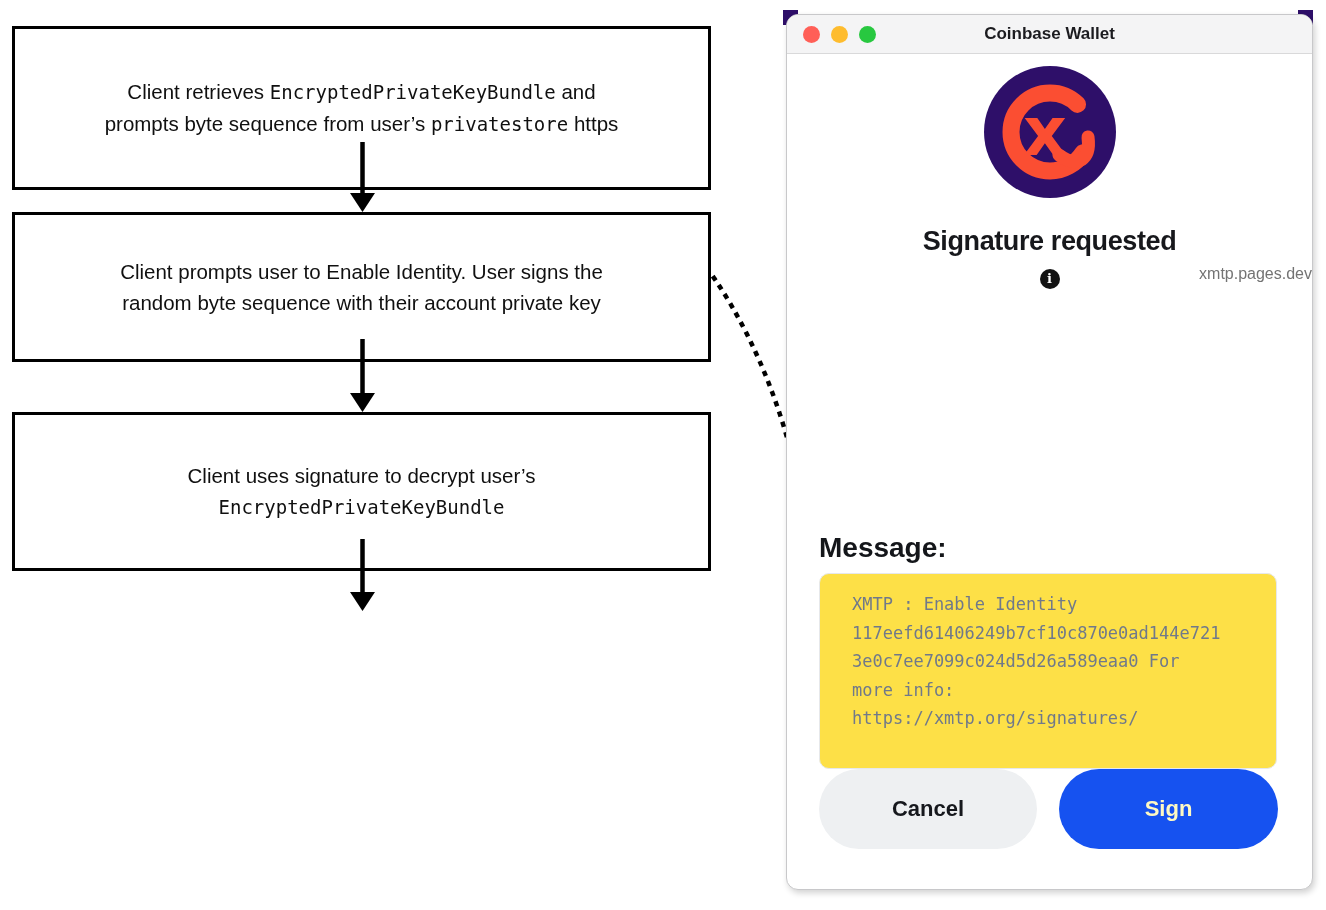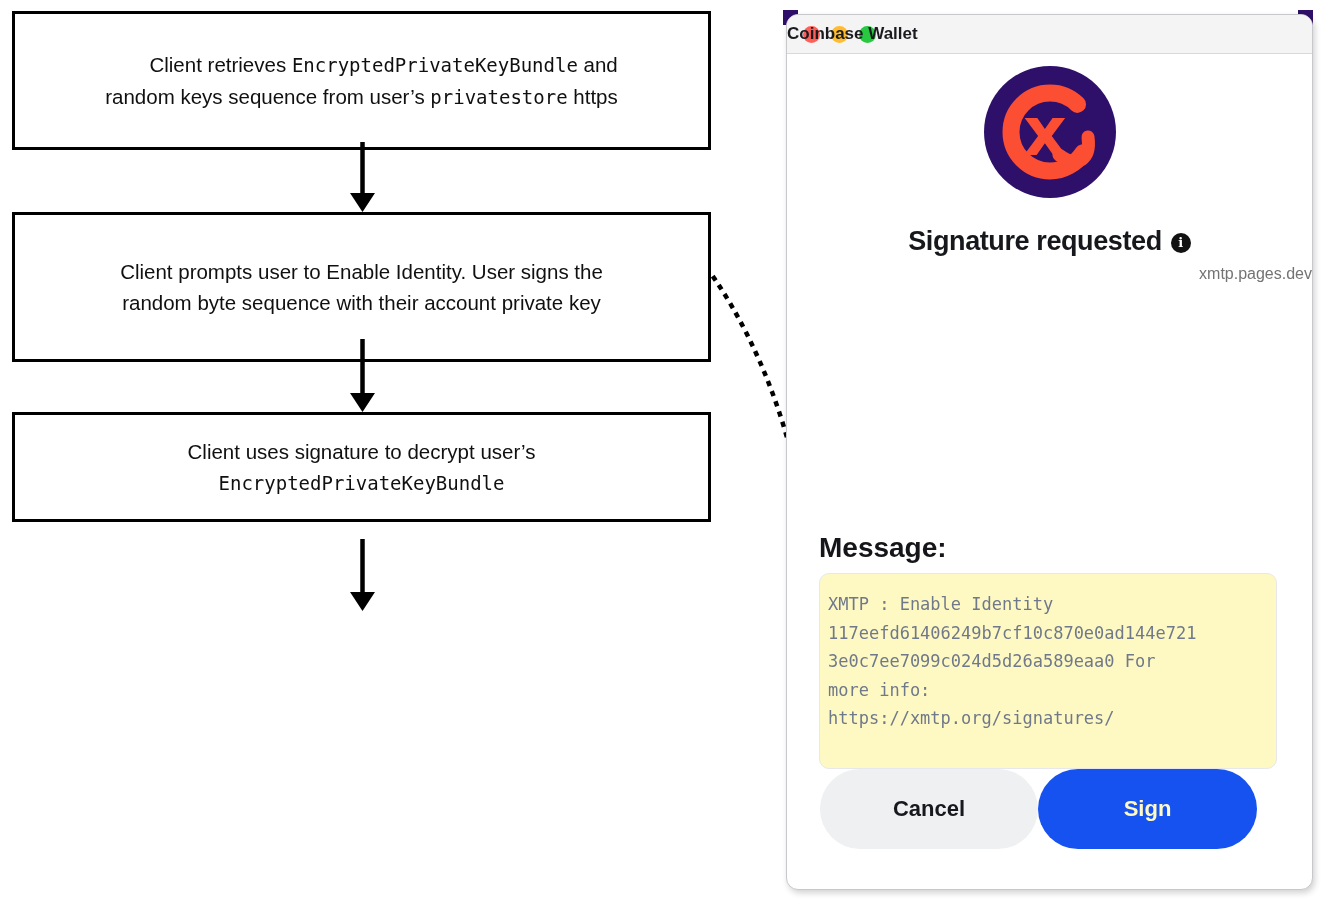--- a/index.html
+++ b/index.html
@@ -12,23 +12,23 @@
     position:absolute; left:12px; width:699px;
     border:3px solid #000; background:#fff;
     display:flex; align-items:center; justify-content:center;
     text-align:center; padding:0 28px;
     font-size:20.5px; line-height:31px; color:#101010;
   }
   .flow-box .code {
     font-family:"DejaVu Sans Mono", monospace;
     font-size:19px;
   }
-  #flow-box-1 { top:11px;  height:139px;text-align:right; }
+  #flow-box-1 { top:26px;  height:164px; }
   #flow-box-2 { top:212px; height:150px; }
-  #flow-box-3 { top:412px; height:110px; }
+  #flow-box-3 { top:412px; height:159px; }
   #flow-box-4 { top:611px; height:130px; }
 
   .overlay-svg { position:absolute; left:0; top:0; width:1326px; height:910px; pointer-events:none; }
   .flow-arrow-line { stroke:#000; stroke-width:4.5; }
   .flow-arrow-head { fill:#000; }
   .dotted-connector { stroke:#000; stroke-width:4.5; fill:none;
                       stroke-dasharray:0.8 10; stroke-linecap:square; }
 
   
   .corner-accent { position:absolute; width:15px; height:15px; background:var(--logo-purple,#2e0f69); z-index:0; }
@@ -45,76 +45,76 @@
     background:#f4f4f5; border-bottom:1px solid #d9d9da;
     border-radius:11px 11px 0 0;
     display:flex; align-items:center;
   }
   .traffic-lights { display:flex; gap:11px; margin-left:16px; }
   .traffic-light { width:17px; height:17px; border-radius:50%; }
   .tl-red    { background:var(--tl-red,#ff5f57); }
   .tl-yellow { background:var(--tl-yellow,#febc2e); }
   .tl-green  { background:var(--tl-green,#28c840); }
   .window-title {
-    position:absolute; left:0; right:0; 
+    position:absolute; left:0; right:0; text-align:center;
     font-size:17px; font-weight:bold; color:#1b1b1f;
   }
 
   .logo-wrap { position:absolute; left:0; right:0; top:50px; display:flex; justify-content:center; }
   .logo-bg   { fill:var(--logo-purple,#2e0f69); }
   .logo-ring { stroke:var(--logo-orange,#fb4e32); fill:none; }
   .logo-x    { fill:var(--logo-orange,#fb4e32);
                font-family:"DejaVu Sans", sans-serif; font-weight:bold; }
   .logo-tail { stroke:var(--logo-orange,#fb4e32); fill:none; }
 
   .sig-row {
     position:absolute; left:0; right:0; top:211px;
-    display:flex; align-items:center; justify-content:center; gap:9px;
+    display:flex; align-items:center; justify-content:center; gap:9px;flex-direction:column;
   }
   .sig-heading { font-size:27px; font-weight:bold; letter-spacing:-0.4px; color:#17181c; }
   .info-icon {
     width:20px; height:20px; border-radius:50%; background:#121212;
     color:#fff; font-family:"DejaVu Serif", serif; font-weight:bold;
     font-size:13px; line-height:20px; text-align:center; margin-top:3px;
   }
   .domain-text {
     position:absolute; left:0; right:0; top:250px; text-align:right;
     font-size:16px; color:#737373;
   }
 
   .message-label {
     position:absolute; left:32px; top:517px;
     font-size:28px; font-weight:bold; color:#14161a;
   }
   .message-box {
     position:absolute; left:32px; top:558px; width:458px; height:196px;
-    border:1.5px solid #e6e8eb; border-radius:10px; background:#fef9c3;
-    padding:16px 8px;
+    border:1.5px solid #e6e8eb; border-radius:10px; background:#fde047;
+    padding:16px 32px;
     font-family:"DejaVu Sans Mono", monospace; font-size:17px;
     line-height:28.6px; color:var(--msg-gray,#70798a);
     white-space:pre-line; overflow:hidden;
   }
 
-  .button-row { position:absolute; left:22px; top:754px; width:459px;
-                display:flex; justify-content:center; }
+  .button-row { position:absolute; left:32px; top:754px; width:459px;
+                display:flex; justify-content:space-between; }
   .btn {
     height:80px; border:none; border-radius:40px;
     font-family:"Liberation Sans", sans-serif;
     font-size:22px; font-weight:bold; cursor:pointer;
   }
   .btn-cancel { width:218px; background:#eef0f2; color:#16181d; }
   .btn-sign   { width:219px; background:var(--accent-blue,#1652f0); color:#fef9c3; }
 </style>
 </head>
 <body>
 
 <div class="stage">
 
   <div class="flow-box" id="flow-box-1">
-      <div><span>Client retrieves </span><span class="code">EncryptedPrivateKeyBundle</span><span> and</span><br><span>random keys sequence from user’s </span><span class="code">privatestore</span><span> https</span></div>
+      <div><span>Client retrieves </span><span class="code">EncryptedPrivateKeyBundle</span><span> and</span><br><span>prompts byte sequence from user’s </span><span class="code">privatestore</span><span> https</span></div>
     </div>
   <div class="flow-box" id="flow-box-2">
       <div><span>Client prompts user to Enable Identity. User signs the</span><br><span>random byte sequence with their account private key</span></div>
     </div>
   <div class="flow-box" id="flow-box-3">
       <div><span>Client uses signature to decrypt user’s</span><br><span class="code">EncryptedPrivateKeyBundle</span></div>
     </div>
 
   <svg class="overlay-svg">
     <defs>

